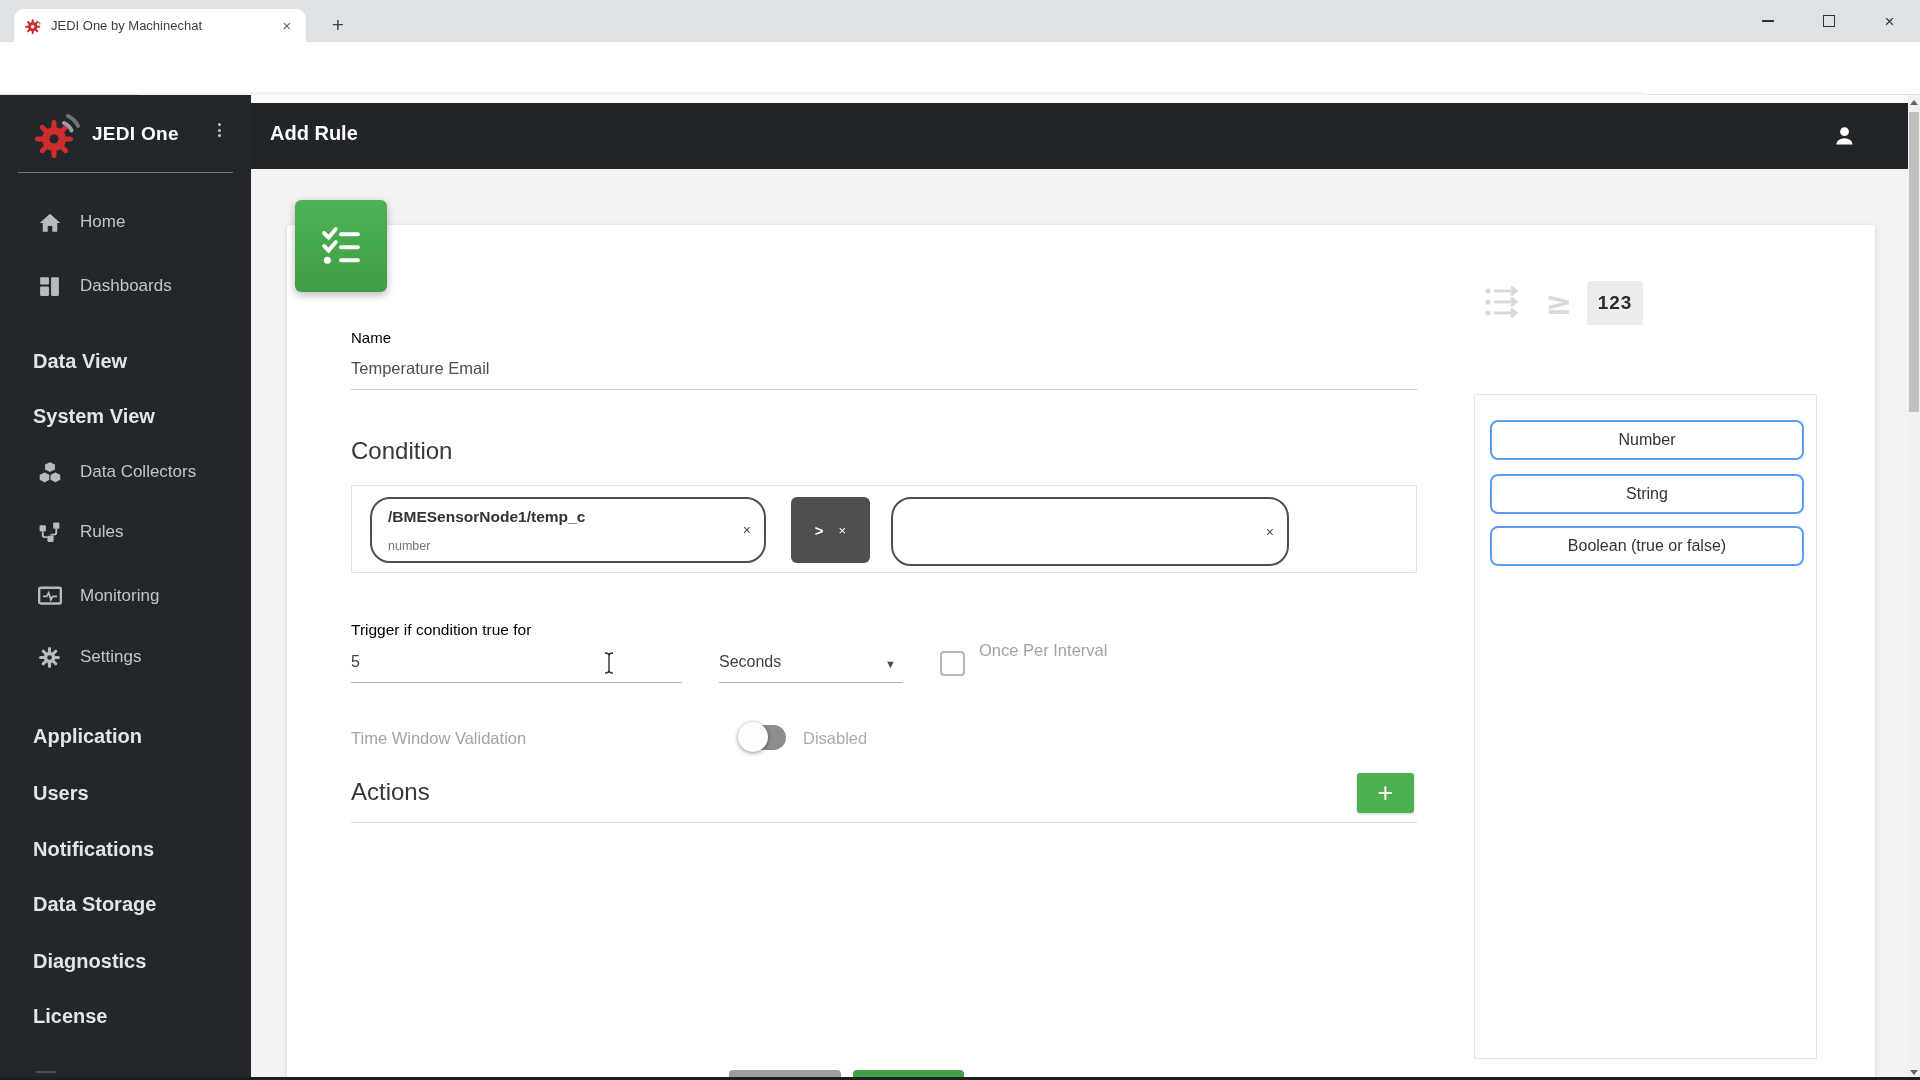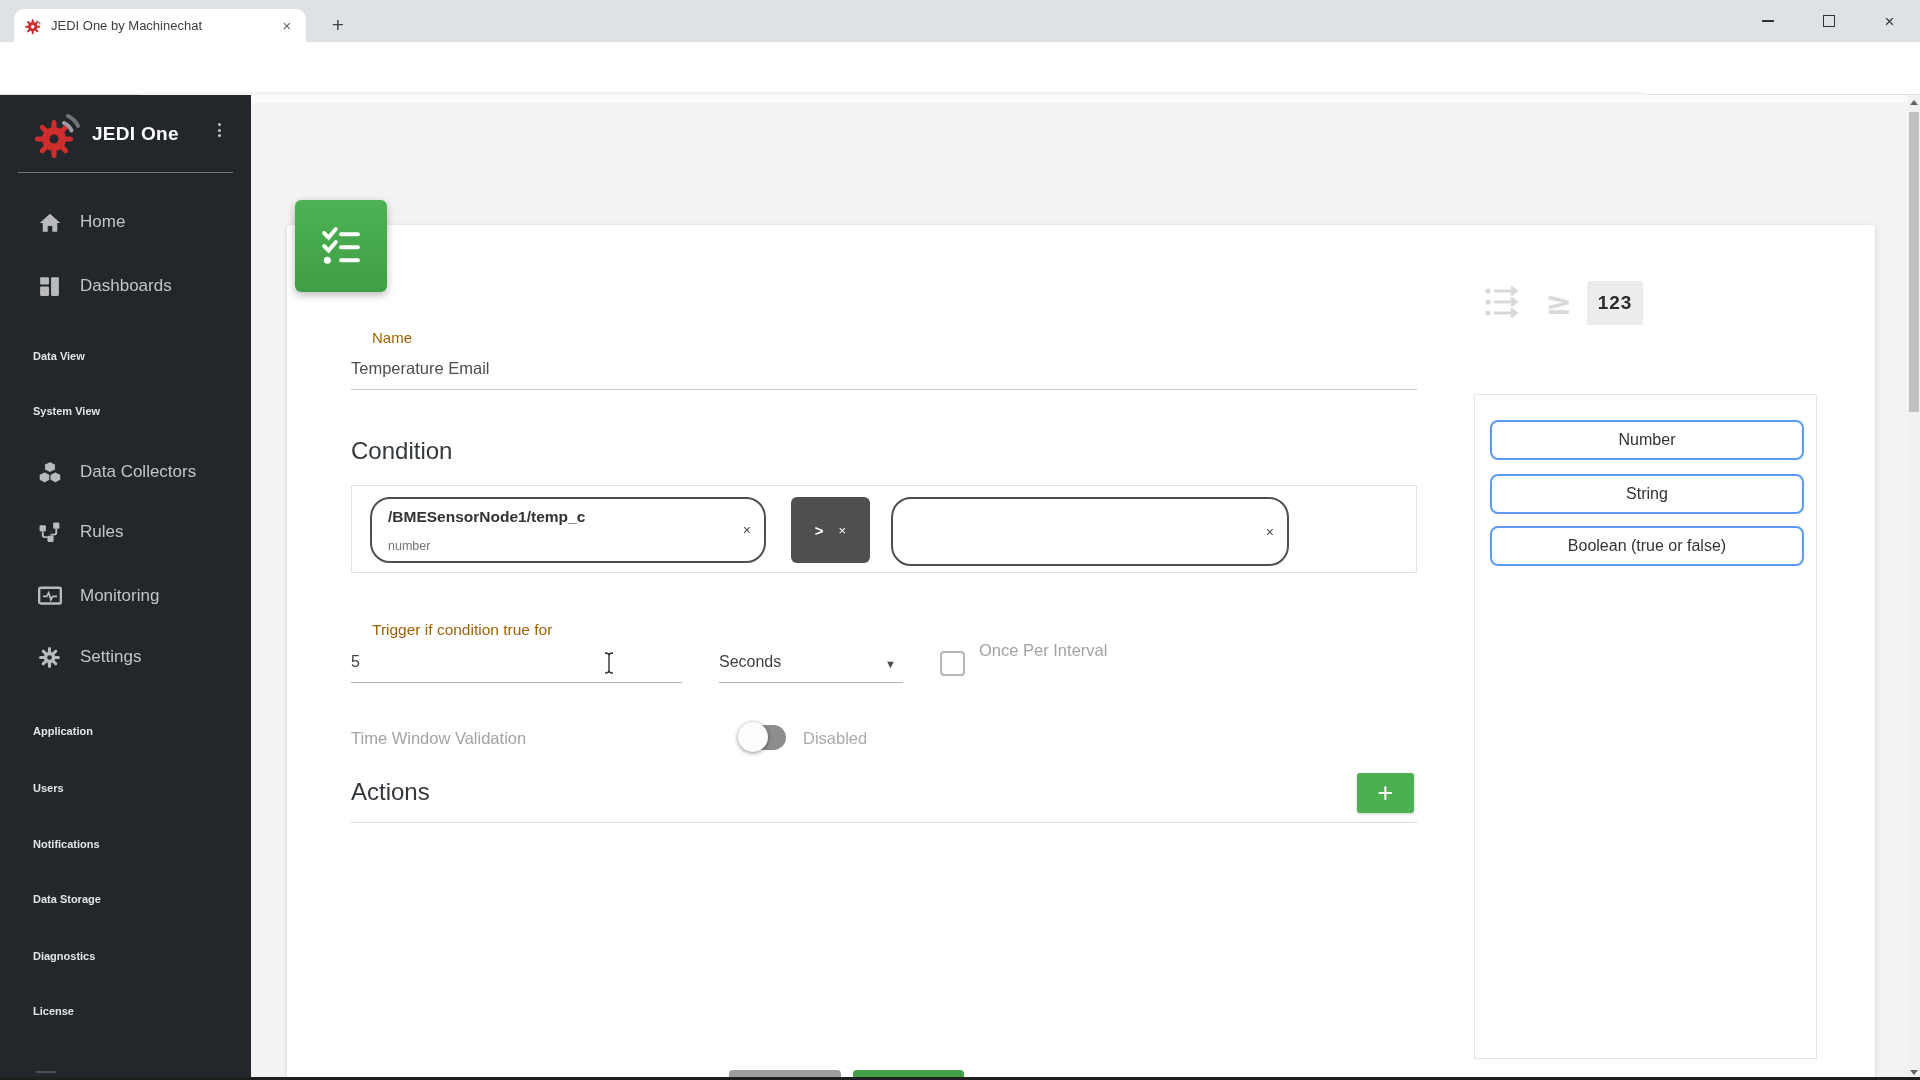--- a/index.html
+++ b/index.html
@@ -46,38 +46,38 @@
   .brand-name { position:absolute; left:92px; top:14px; font-size:19px; font-weight:700;
     color:#fff; letter-spacing:.3px; }
   .brand-dots { position:absolute; right:30px; top:14px; display:flex; flex-direction:column; gap:2.5px; }
   .brand-dots i { width:3px; height:3px; border-radius:50%; background:#c4c5c7; }
   .sidebar-divider { position:absolute; left:18px; right:18px; top:77px; height:1px;
     background:rgba(255,255,255,.38); }
   .s-item { position:absolute; left:0; width:294px; height:44px; cursor:pointer; }
   .s-item .ico { position:absolute; left:37px; top:9px; width:26px; height:26px; }
   .s-item .lbl { position:absolute; left:80px; top:11px; font-size:17px; color:#c3c4c6; }
   .s-item .caret { position:absolute; right:31px; top:16px; font-size:10px; color:#c0c1c3; }
-  .s-sub .lbl { left:33px; top:12px; font-size:11px; font-weight:600; color:#e3e4e5; }
+  .s-sub .lbl { left:33px; top:12px; font-size:20px; font-weight:600; color:#e3e4e5; }
   .sidebar-cut { position:absolute; left:36px; bottom:4px; width:20px; height:2px; background:#4b4e52; }
 
   .content { position:absolute; left:251px; top:95px; width:1657px; height:982px;
     background:#f3f3f3; overflow:hidden; }
   .content-topstrip { position:absolute; left:0; top:0; width:100%; height:8px; background:#fbfbfb; }
   .appbar { position:absolute; left:0; top:8px; width:100%; height:66px; background:#212529; }
   .appbar-title { position:absolute; left:19px; top:19px; font-size:20px; font-weight:600; color:#fff; }
   .appbar-user { position:absolute; right:50px; top:19px; width:27px; height:27px; }
 
   .green-badge { position:absolute; left:44px; top:105px; width:92px; height:92px; border-radius:6px;
     background:linear-gradient(180deg,#4eb254,#3f9e45); box-shadow:0 3px 8px rgba(0,0,0,.28);
     z-index:3; display:flex; align-items:center; justify-content:center; }
 
   .card { position:absolute; left:36px; top:130px; width:1588px; height:960px; background:#fff;
     border-radius:3px; box-shadow:0 1px 5px rgba(0,0,0,.14); }
 
-  .f-label { position:absolute; font-size:15px; color:#a16207;margin-left:21px; }
+  .f-label { position:absolute; font-size:15px; color:#000000; }
   .f-value { position:absolute; font-size:16.5px; color:#4f4f4f; }
   .f-line  { position:absolute; height:1px; background:#c6c6c6; }
   .h-sec   { position:absolute; font-size:24px; font-weight:400; color:#33383d; }
 
   .cond-box { position:absolute; left:64px; top:260px; width:1066px; height:88px;
     border:1px solid #e2e2e2; border-radius:2px; }
   .chip { position:absolute; border:2px solid #4f4f4f; border-radius:20px; background:#fff; }
   .chip-title { position:absolute; left:16px; top:9px; font-size:15.5px; font-weight:600; color:#333; }
   .chip-sub { position:absolute; left:16px; bottom:8px; font-size:12.5px; color:#757575; }
   .chip-x { position:absolute; right:13px; top:50%; transform:translateY(-50%); font-size:14px;
@@ -355,20 +355,29 @@
         </div>
         <div class="s-item s-sub" style="top: 898px;">
           <span class="lbl">License</span>
         </div>
       </div>
     <div class="sidebar-cut"></div>
   </div>
 
   <div class="content">
     <div class="content-topstrip"></div>
+    <div class="appbar">
+      <span class="appbar-title">Add Rule</span>
+      <span class="appbar-user">
+        <svg width="27" height="27" viewBox="0 0 24 24">
+            <circle cx="12" cy="8.6" r="3.9" fill="#fff"></circle>
+            <path d="M4.8 20 a7.2 5.6 0 0 1 14.4 0 z" fill="#fff"></path>
+          </svg>
+      </span>
+    </div>
 
     <div class="green-badge">
       <span style="display:flex">
         <svg width="52" height="52" viewBox="0 0 40 40">
           <g stroke="#fff" stroke-width="3" stroke-linecap="round" fill="none">
             <path d="M7 10 l3.5 3.5 L16 7"></path>
               <line x1="20" y1="11" x2="33" y2="11"></line>
             <path d="M7 20 l3.5 3.5 L16 17"></path>
               <line x1="20" y1="21" x2="33" y2="21"></line>
             <line x1="20" y1="31" x2="33" y2="31"></line>

